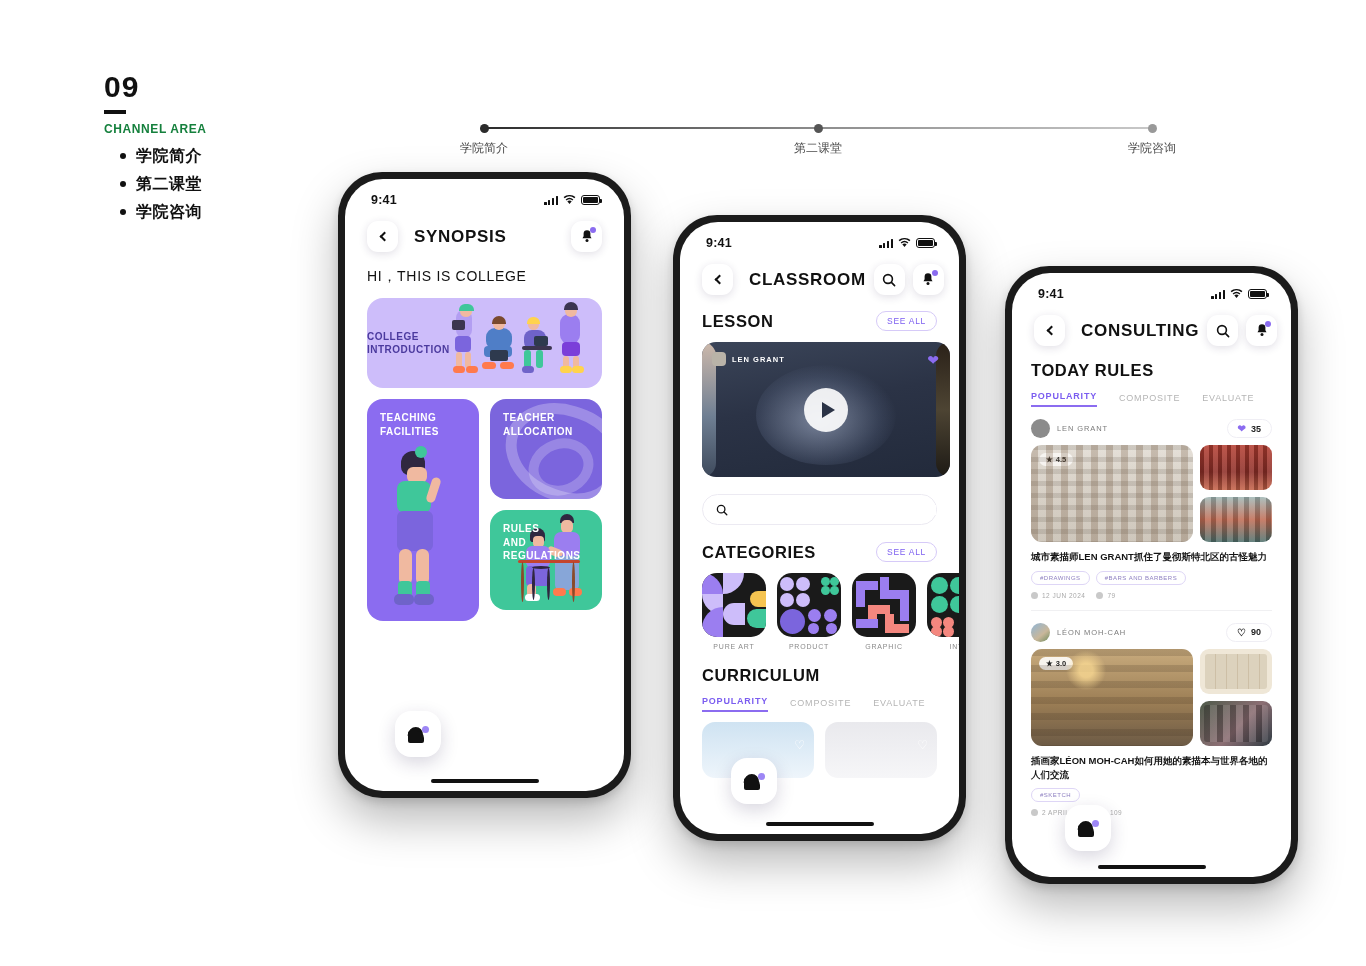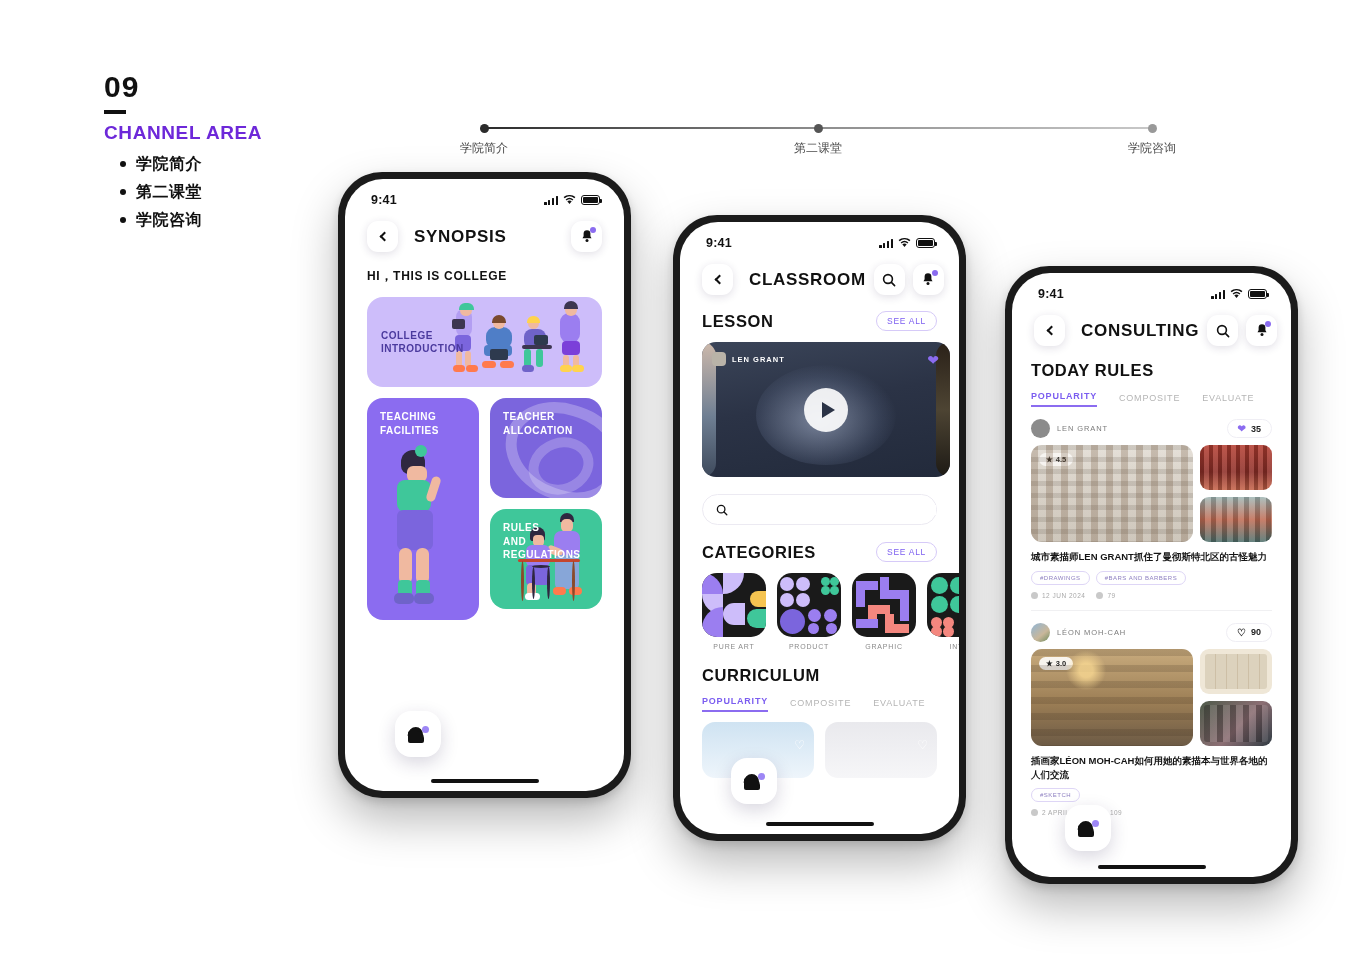--- a/index.html
+++ b/index.html
@@ -7,21 +7,21 @@
     width: 1366px; height: 966px;
     background: #ffffff;
     font-family: "Liberation Sans", sans-serif;
     position: relative; overflow: hidden;
   }
 
   
   #left-block { position: absolute; left: 72px; top: 70px; width: 260px; margin-left: 32px; }
   #num { font-size: 30px; font-weight: bold; letter-spacing: 1px; color: #111; }
   #dash { width: 22px; height: 4px; background: #111; margin: 6px 0 8px 0; }
-  #eng-title { font-size: 19px; font-weight: bold; letter-spacing: .6px; color: #6d28d9; }
+  #eng-title { font-size: 12px; font-weight: bold; letter-spacing: .6px; color: #15803d; }
   #cn-title { font-size: 29px; font-weight: bold; color: #111; margin-top: 2px; letter-spacing: 1px;}
   #bullets { list-style: none; margin-top: 10px; }
   #bullets li {
     font-size: 16px; font-weight: bold; color: #111;
     margin: 7px 0 7px 16px; position: relative; padding-left: 16px; letter-spacing: .5px;
   }
   #bullets li::before {
     content: ""; position: absolute; left: 0; top: 7px;
     width: 6px; height: 6px; border-radius: 50%; background: #111;
   }
@@ -84,28 +84,28 @@
     box-shadow: 0 2px 9px rgba(40,30,80,.14); display:flex; align-items:center; justify-content:center;
     flex: 0 0 auto; position: relative;
   }
   .nav-title { font-size: 17px; font-weight: bold; letter-spacing: .7px; color: #111; flex: 1 1 auto; margin-left: 8px;}
   .chev { width: 7px; height: 7px; border-left: 2px solid #111; border-bottom: 2px solid #111; transform: rotate(45deg); margin-left: 3px; }
   .bell-dot { position: absolute; right: 6px; top: 6px; width: 6px; height: 6px; border-radius: 50%; background: #8b6cf0; }
 
   .section-title { font-size: 16.5px; font-weight: bold; letter-spacing: .6px; color: #111; }
 
   
-  .p1-hi { padding: 16px 22px 0 22px; font-size: 12px; font-weight: bold; letter-spacing: .7px; color:#111;}
+  .p1-hi { padding: 16px 22px 0 22px; font-size: 14px; font-weight: normal; letter-spacing: .7px; color:#111;}
   .p1-cards { padding: 12px 22px 0 22px; }
   .card-wide {
     height: 90px; border-radius: 16px; background: #cdbdfa; position: relative; overflow: hidden;
     display:flex; align-items:center;
   }
   .card-label { font-size: 10px; font-weight: bold; line-height: 1.35; letter-spacing: .5px; }
-  .card-wide .card-label { color: #4b3a9e; padding-left: 14px; white-space: pre-line; z-index:2;}
+  .card-wide .card-label { color: #4b3a9e; white-space: pre-line; z-index:2;}
   .grid2 { display: flex; gap: 11px; margin-top: 11px; }
   .col-left { flex: 1 1 50%; }
   .col-right { flex: 1 1 50%; display:flex; flex-direction:column; gap: 11px;}
   .card-tall { height: 222px; border-radius: 16px; background: #8b6cf0; position: relative; overflow: hidden; }
   .card-half { height: 100px; border-radius: 16px; position: relative; overflow: hidden; }
   .card-purple2 { background: #7b65dd; }
   .card-green { background: #3fc79a; }
   .card-tall .card-label, .card-half .card-label { color: #fff; padding: 12px 0 0 13px; white-space: pre-line; position: relative; z-index: 3;}
 
   

